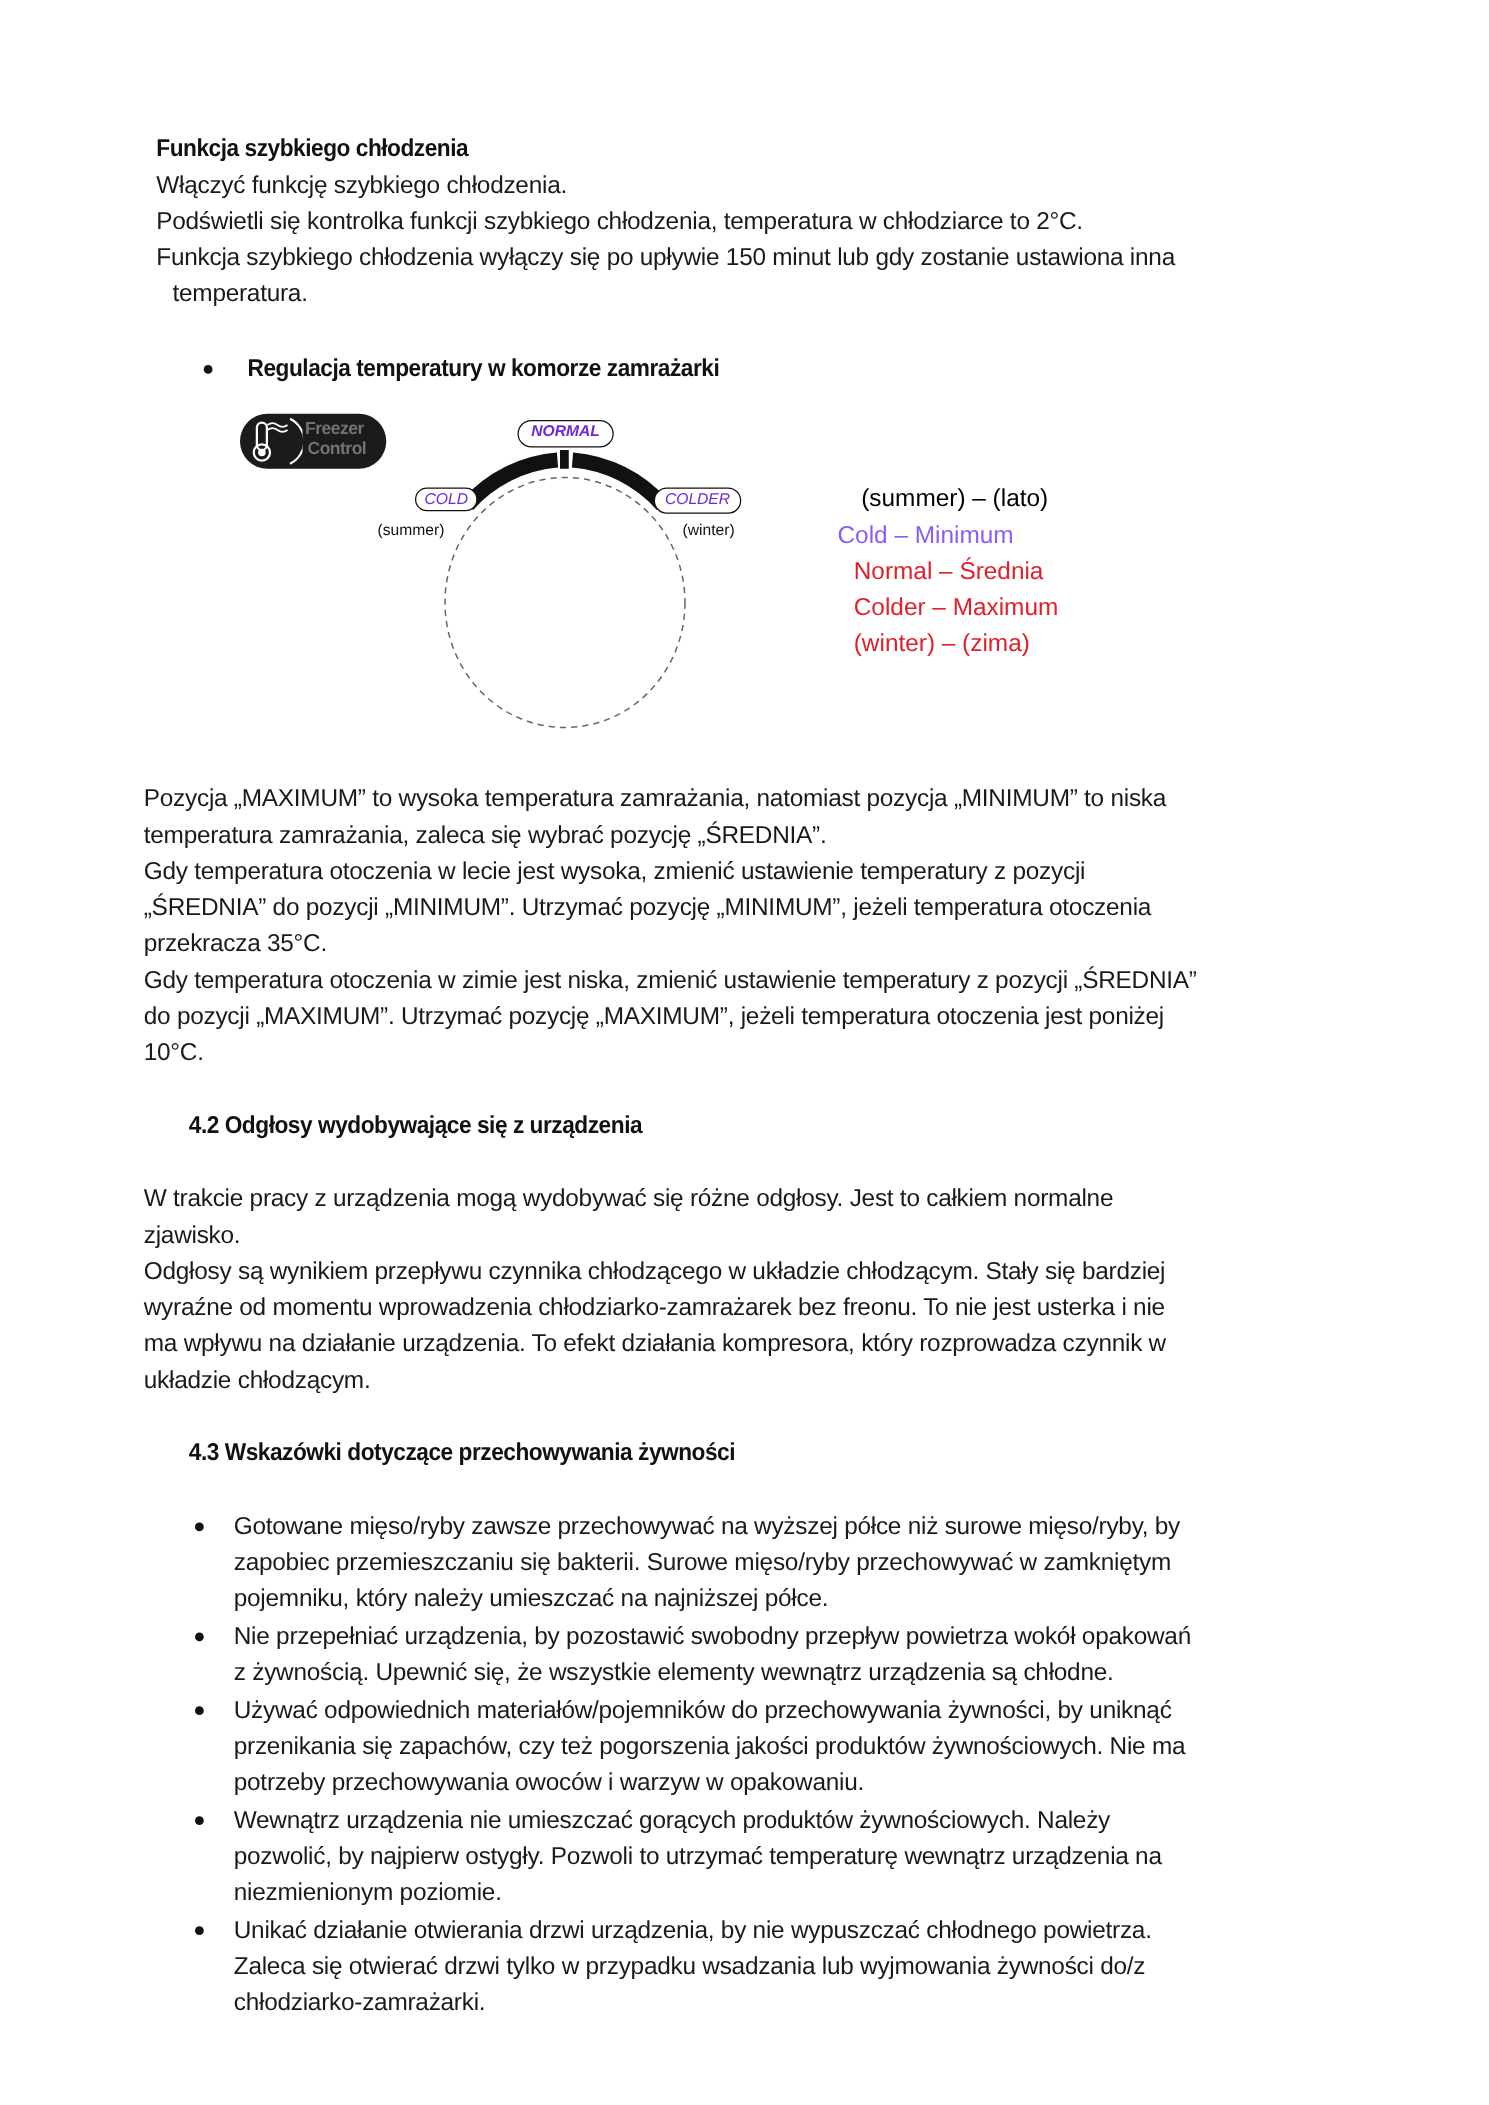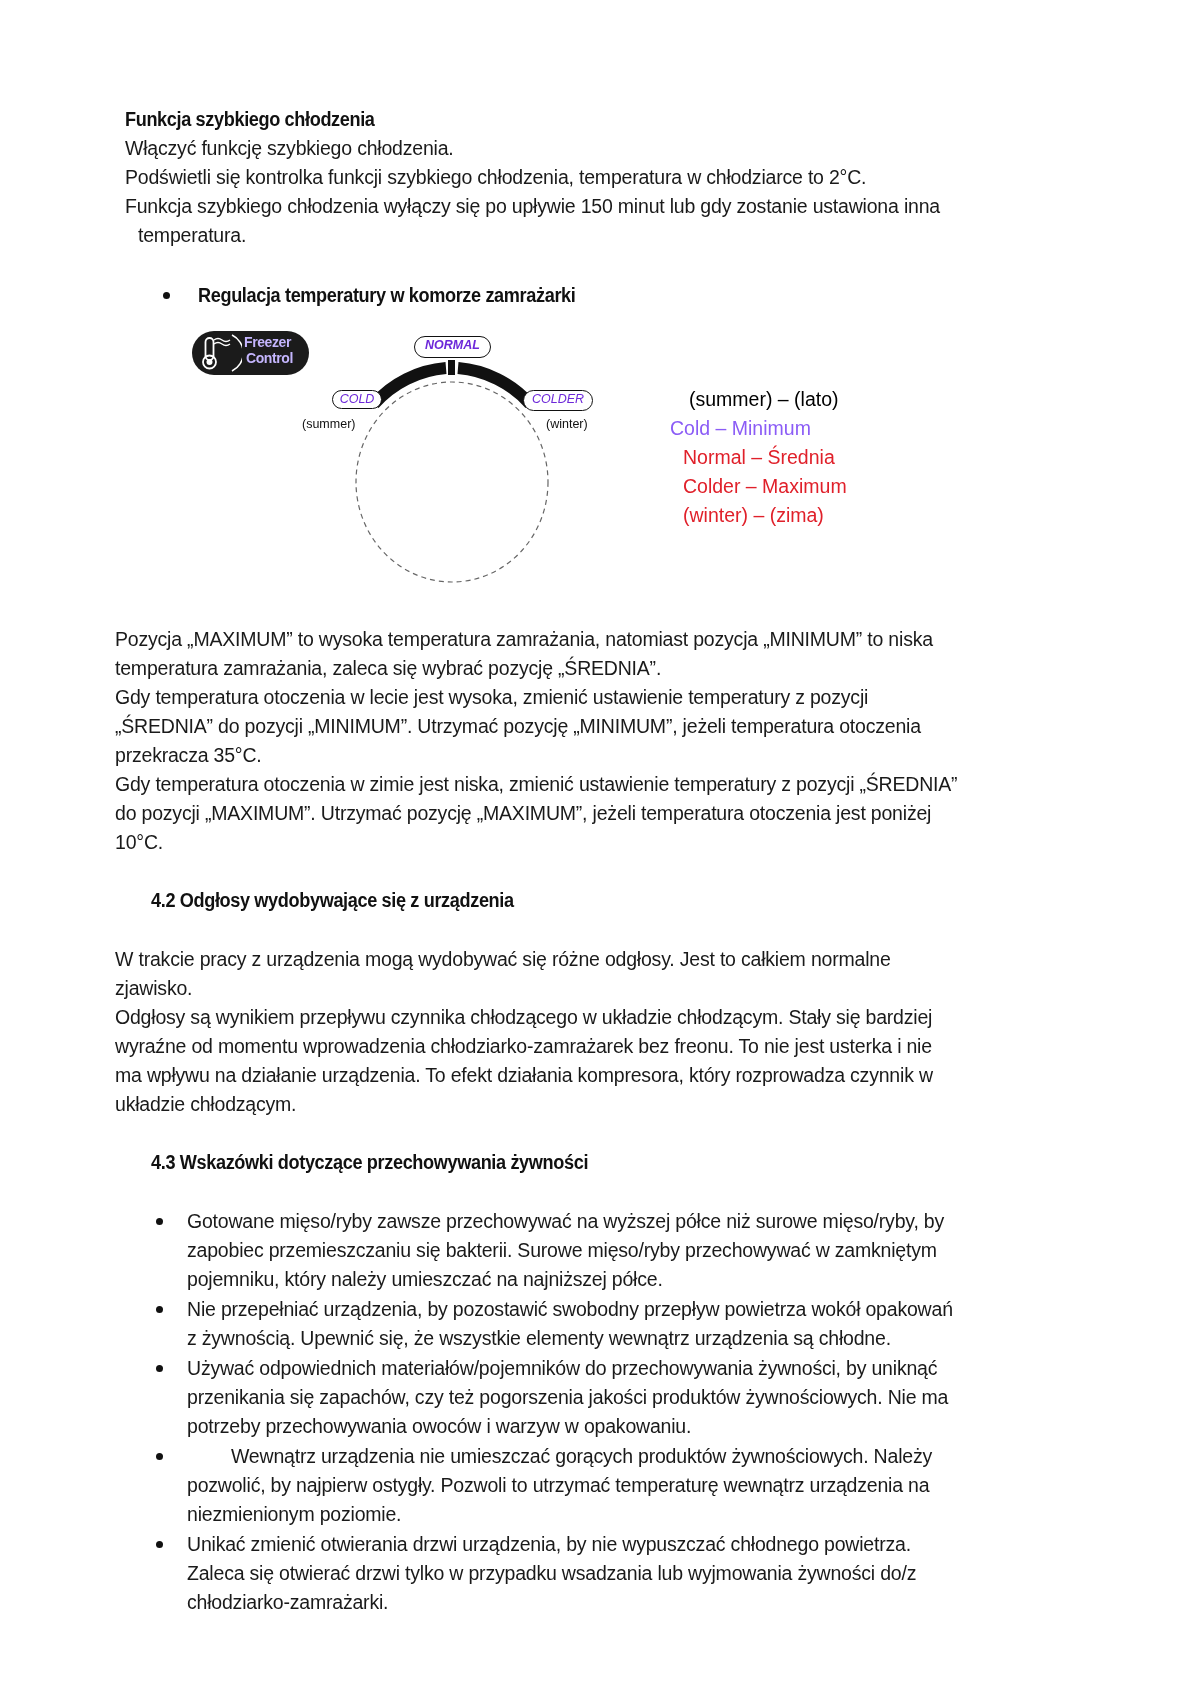--- a/index.html
+++ b/index.html
@@ -7,21 +7,21 @@
          font-family:"Liberation Sans", "DejaVu Sans", sans-serif; color:#1a1a1a; }
   .t { position:absolute; font-size:19.5px; line-height:29px; white-space:nowrap; letter-spacing:-0.2px; }
   .sec { position:absolute; font-size:19.5px; line-height:29px; white-space:nowrap; font-weight:bold; letter-spacing:-0.4px; color:#111; transform:scaleX(0.93); transform-origin:left; }
   .bullet { position:absolute; width:7px; height:7px; border-radius:50%; background:#111; }
   .red { position:absolute; color:#e0202a; font-size:19.5px; line-height:29px; white-space:nowrap; }
   .pill { position:absolute; border:1.6px solid #111; border-radius:12px; font-style:italic; font-weight:bold;
           font-size:12.5px; line-height:17px; text-align:center; color:#6d28d9; background:#fff; box-sizing:border-box; }
   .pill.thin { font-weight:normal; }
   .cap { position:absolute; font-size:12.5px; color:#111; white-space:nowrap; }
   .badge { position:absolute; left:192px; top:331px; width:117px; height:44px; background:#1b1b1b; border-radius:22px; }
-  .badge .lbl { position:absolute; left:52px; top:3px; color:#c4b5fd; font-weight:bold; font-size:14px; line-height:16px; letter-spacing:-0.4px; }
+  .badge .lbl { position:absolute; left:52px; top:3px; color:#737373; font-weight:bold; font-size:14px; line-height:16px; letter-spacing:-0.4px; }
   .badge .lbl span { display:block; }
 </style>
 </head>
 <body>
 
 <div class="sec" style="left:125px; top:105px;">Funkcja szybkiego chłodzenia</div>
 <div class="t" style="left:125px; top:134px;">Włączyć funkcję szybkiego chłodzenia.</div>
 <div class="t" style="left:125px; top:163px;">Podświetli się kontrolka funkcji szybkiego chłodzenia, temperatura w chłodziarce to 2°C.</div>
 <div class="t" style="left:125px; top:192px;">Funkcja szybkiego chłodzenia wyłączy się po upływie 150 minut lub gdy zostanie ustawiona inna</div>
 <div class="t" style="left:138px; top:221px;">temperatura.</div>
@@ -94,20 +94,20 @@
 <div class="bullet" style="left:156px; top:1306px;"></div>
 <div class="t" style="left:187px; top:1295px;">Nie przepełniać urządzenia, by pozostawić swobodny przepływ powietrza wokół opakowań</div>
 <div class="t" style="left:187px; top:1324px;">z żywnością. Upewnić się, że wszystkie elementy wewnątrz urządzenia są chłodne.</div>
 
 <div class="bullet" style="left:156px; top:1365px;"></div>
 <div class="t" style="left:187px; top:1354px;">Używać odpowiednich materiałów/pojemników do przechowywania żywności, by uniknąć</div>
 <div class="t" style="left:187px; top:1383px;">przenikania się zapachów, czy też pogorszenia jakości produktów żywnościowych. Nie ma</div>
 <div class="t" style="left:187px; top:1412px;">potrzeby przechowywania owoców i warzyw w opakowaniu.</div>
 
 <div class="bullet" style="left:156px; top:1453px;"></div>
-<div class="t" style="left:187px; top:1442px;margin-left:44px;">Wewnątrz urządzenia nie umieszczać gorących produktów żywnościowych. Należy</div>
+<div class="t" style="left:187px; top:1442px;">Wewnątrz urządzenia nie umieszczać gorących produktów żywnościowych. Należy</div>
 <div class="t" style="left:187px; top:1471px;">pozwolić, by najpierw ostygły. Pozwoli to utrzymać temperaturę wewnątrz urządzenia na</div>
 <div class="t" style="left:187px; top:1500px;">niezmienionym poziomie.</div>
 
 <div class="bullet" style="left:156px; top:1541px;"></div>
-<div class="t" style="left:187px; top:1530px;">Unikać zmienić otwierania drzwi urządzenia, by nie wypuszczać chłodnego powietrza.</div>
+<div class="t" style="left:187px; top:1530px;">Unikać działanie otwierania drzwi urządzenia, by nie wypuszczać chłodnego powietrza.</div>
 <div class="t" style="left:187px; top:1559px;">Zaleca się otwierać drzwi tylko w przypadku wsadzania lub wyjmowania żywności do/z</div>
 <div class="t" style="left:187px; top:1588px;">chłodziarko-zamrażarki.</div>
 
 </body></html>

